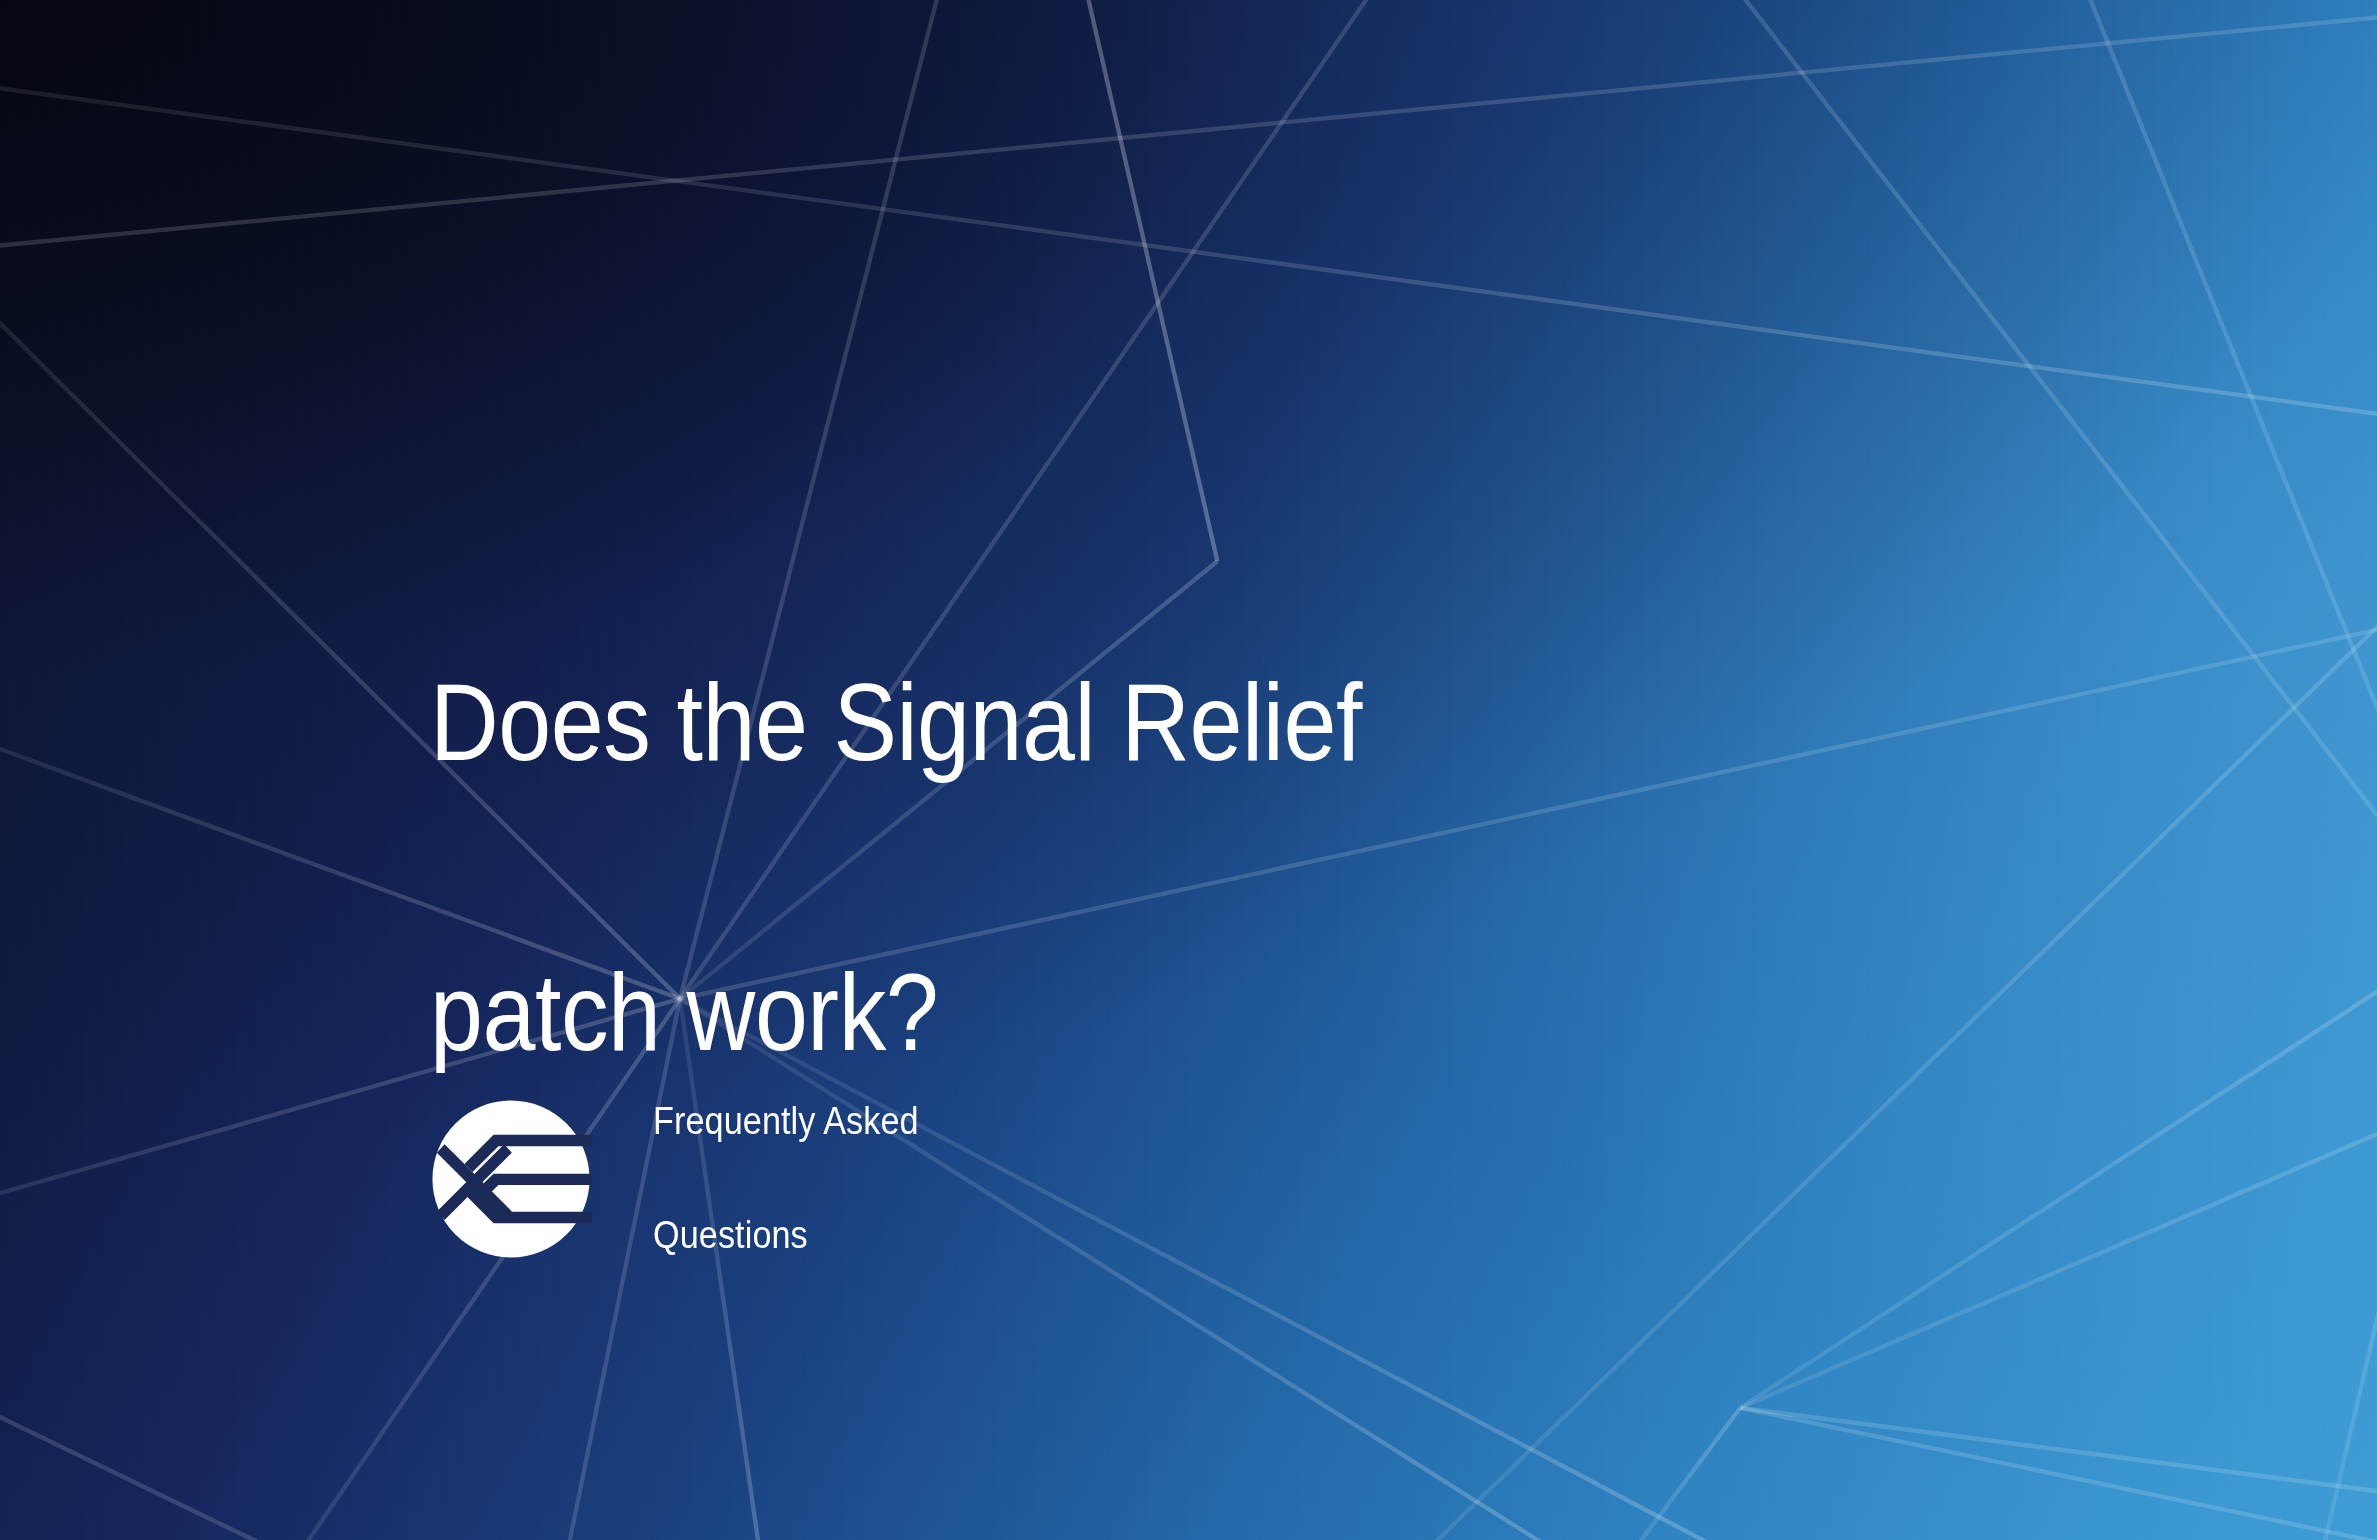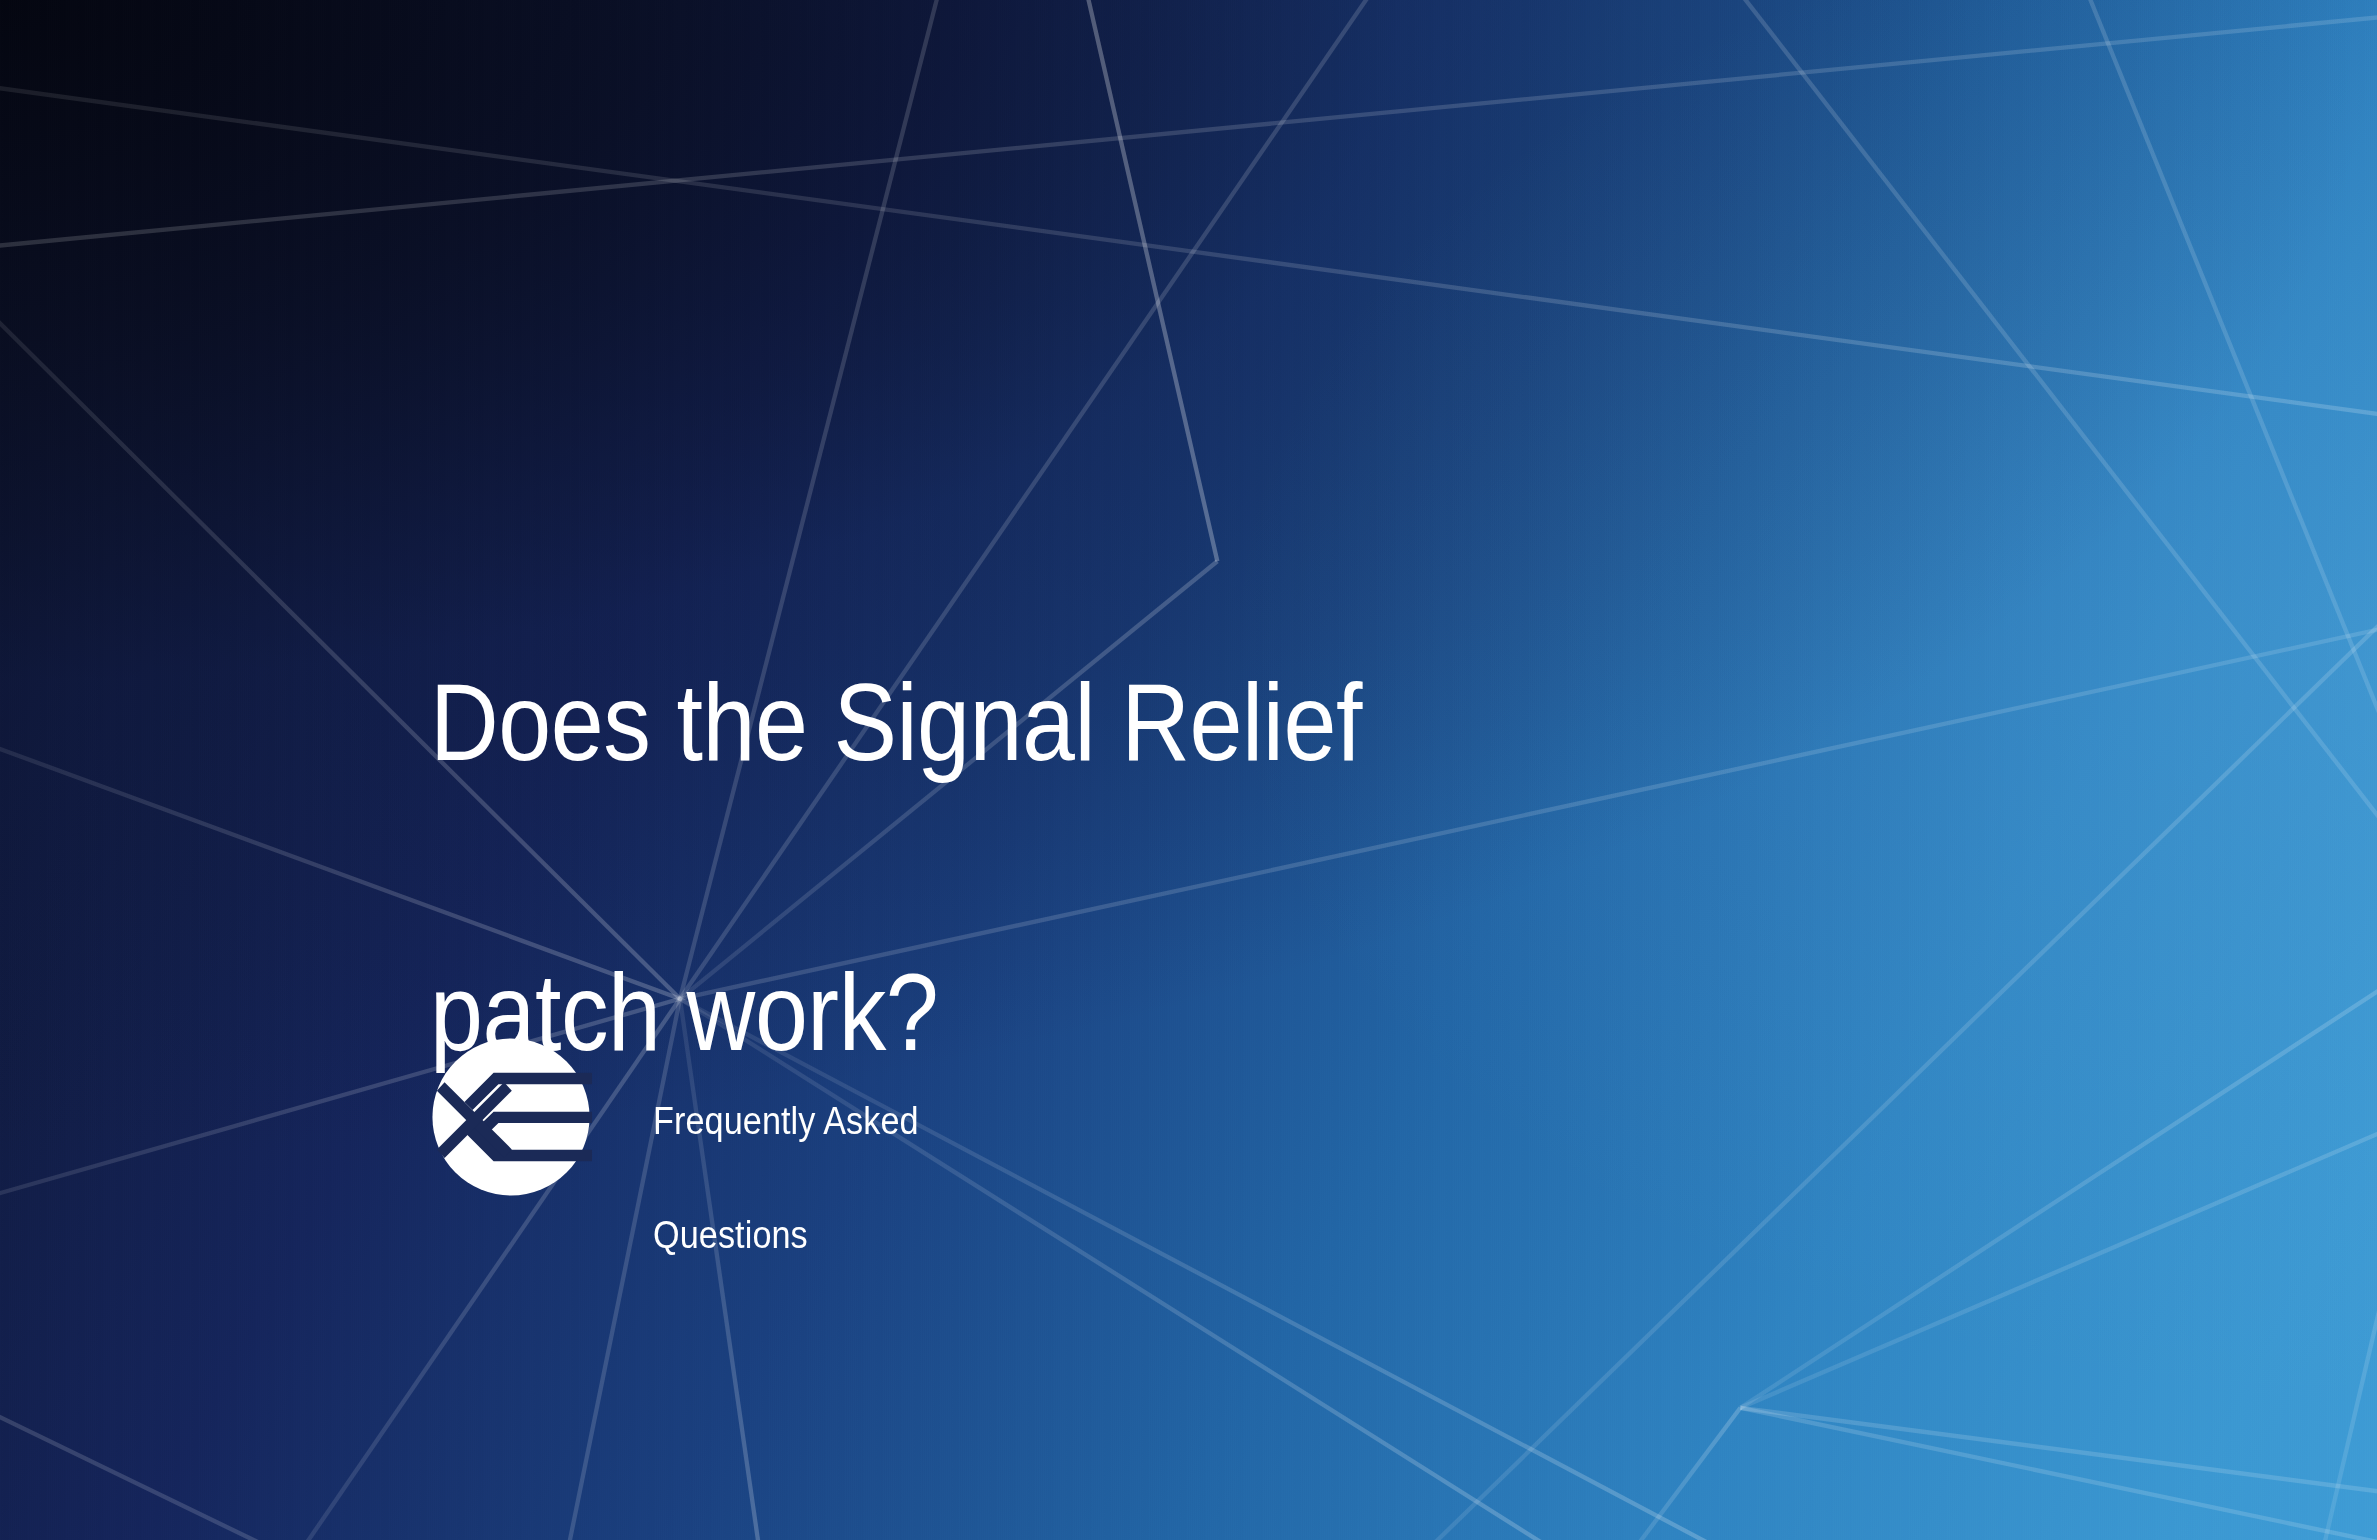--- a/index.html
+++ b/index.html
@@ -88,21 +88,21 @@
     transform-origin: left top;
     white-space: pre-line;
   }
   #headline .ln { display: block; }
 
   #footer {
     position: absolute;
     top: 1036px;
     left: 0;
     display: flex;
-    align-items: flex-start;
+    align-items: center;
   }
 
   #logo-mark {
     width: 162px;
     height: 162px;
     flex: 0 0 162px;
     display: block;
   }
 
   #faq-label {

